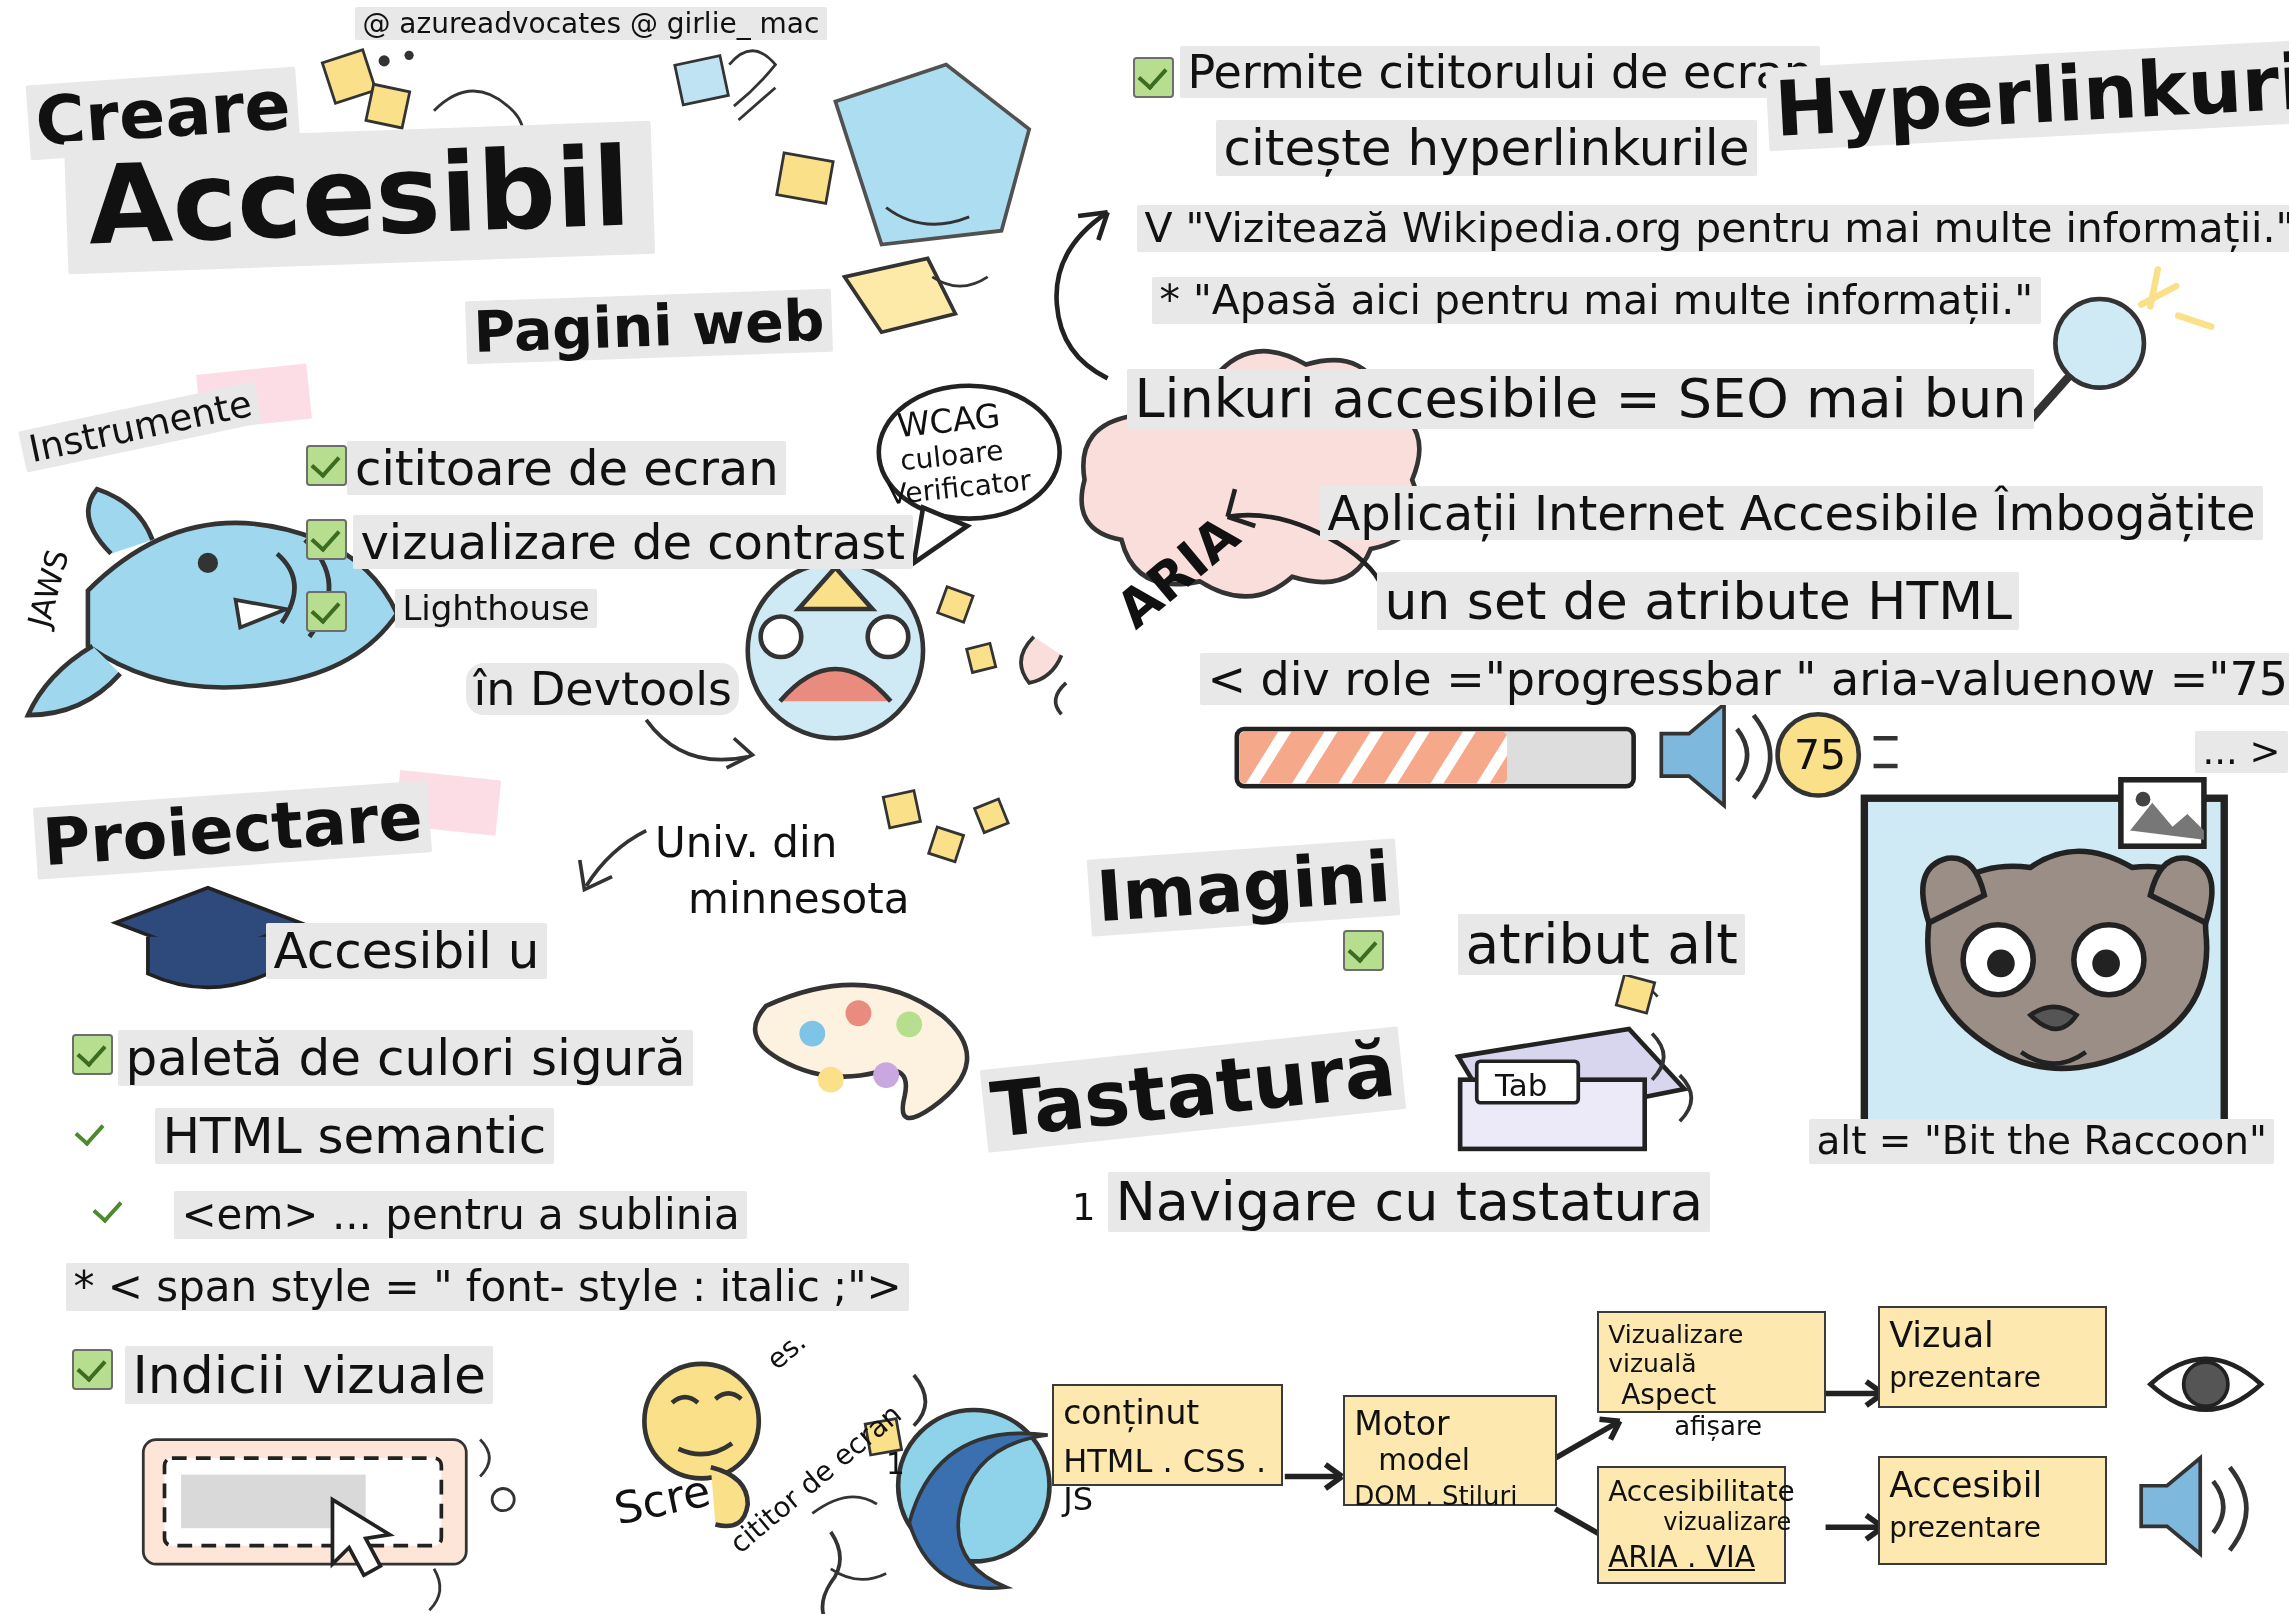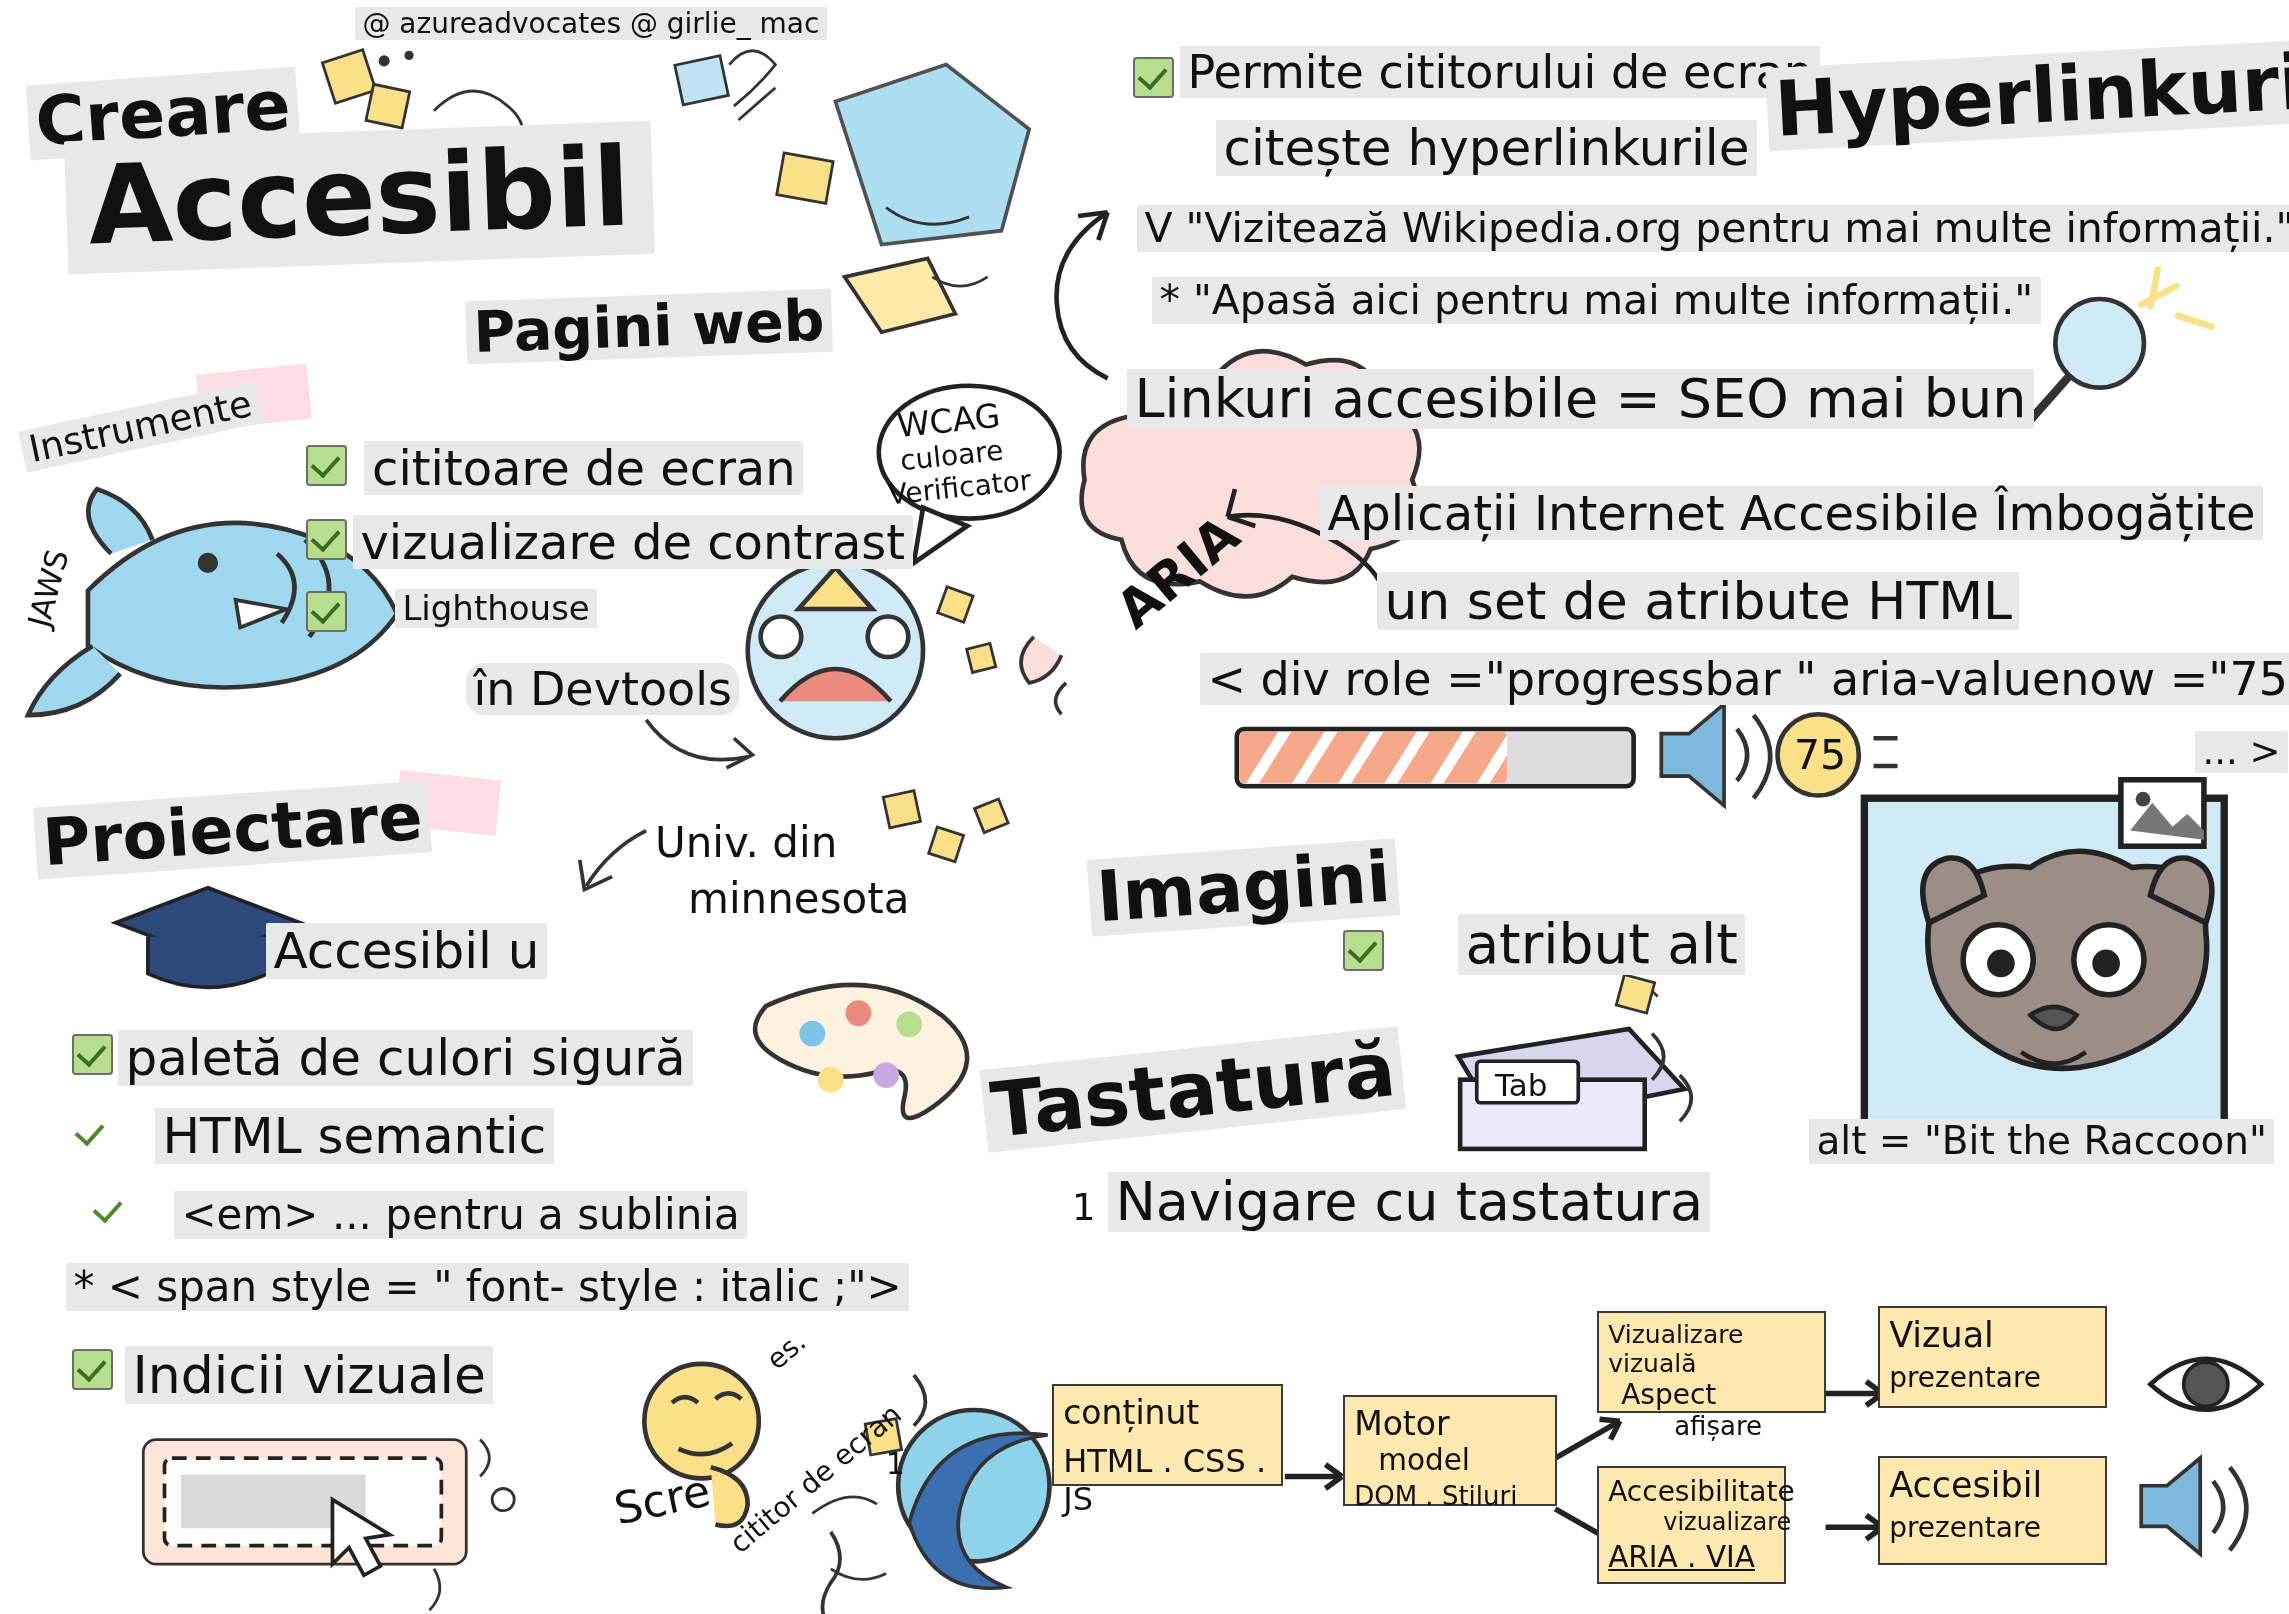--- a/index.html
+++ b/index.html
@@ -297,21 +297,21 @@
 <div class="lbl hl" style="left:355px; top:7.4px; font-size:28px;">@ azureadvocates @ girlie_ mac</div>
 
 <div class="lbl hl big rot-n4" style="left:28px; top:76px; font-size:68px;">Creare</div>
 <div class="lbl hl big rot-n2" style="left:66px; top:131px; font-size:109px; padding:9.2px 22px;">Accesibil</div>
 <div class="lbl hl big rot-n2" style="left:466px; top:295px; font-size:57px;">Pagini web</div>
 
 <div class="lbl hl rot-n12" style="left:20px; top:406px; font-size:37px;">Instrumente</div>
 <div class="lbl rot-n75" style="left:9.2px; top:572px; font-size:31px;">JAWS</div>
 
 <div class="chk" style="left:306px; top:445px;"></div>
-<div class="lbl hl" style="left:364px; top:441px; font-size:48px;padding-left:8px;">cititoare de ecran</div>
+<div class="lbl hl" style="left:347px; top:441px; font-size:48px;padding-left:8px;">cititoare de ecran</div>
 
 <div class="chk" style="left:306px; top:519px;"></div>
 <div class="lbl hl" style="left:353px; top:515px; font-size:48px;">vizualizare de contrast</div>
 
 <div class="chk" style="left:306px; top:591px;"></div>
 <div class="lbl hl" style="left:395px; top:589px; font-size:34px;">Lighthouse</div>
 
 <div class="lbl hl" style="left:466px; top:663px; font-size:46px;border-radius:18px;">în Devtools</div>
 
 <div class="lbl rot-n6" style="left:897px; top:404px; font-size:33px;">WCAG</div>

